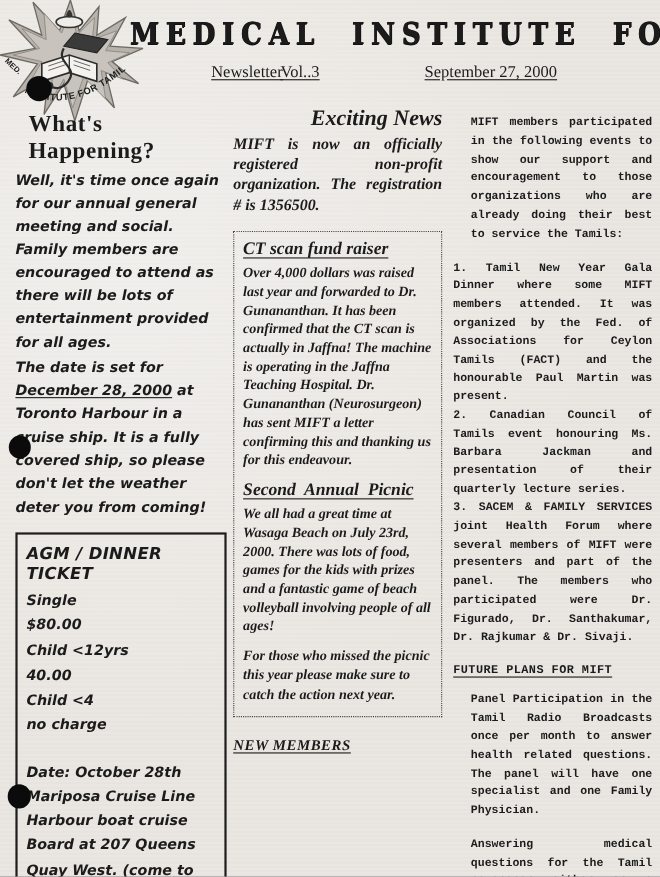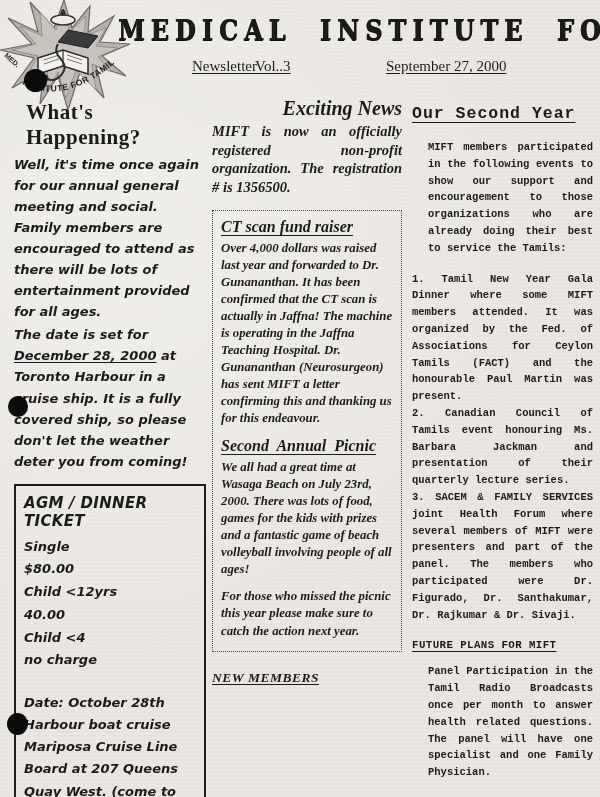--- a/index.html
+++ b/index.html
@@ -112,22 +112,22 @@
       <div class="trow">
         <span>Child &lt;12yrs</span>
         <span>40.00</span>
       </div>
       <div class="trow">
         <span>Child &lt;4</span>
         <span>no charge</span>
       </div>
       <div class="tdetails">
         <div>Date:  October 28th</div>
+        <div>Mariposa Cruise Line</div>
         <div>Harbour boat cruise</div>
-        <div>Mariposa Cruise Line</div>
         <div>Board at 207 Queens Quay West. (come to side on York st.)</div>
 
       </div>
     </div>
 
   </div>
 
   <div class="col-mid">
     <div class="bi exc-head">Exciting News</div>
     <p class="bi exc-body">MIFT is now an officially registered non-profit organization. The registration # is 1356500.</p>
@@ -138,21 +138,20 @@
       <div class="bi pic-head">Second  Annual Picnic</div>
       <p class="bi ct-body">We all had a great time at Wasaga Beach on July 23rd, 2000.  There was lots of food, games for the kids with prizes and a fantastic game of beach volleyball involving people of all ages!</p>
       <p class="bi ct-body" style="margin-bottom:2px;">For those who missed the picnic this year please make sure to catch the action next year.</p>
     </div>
 
     <div class="bi nm-head">NEW MEMBERS</div>
 
   </div>
 
   <div class="col-right mono">
-    <div class="osy-head">Our Second Year</div>
     <p class="rpara">MIFT members participated in the following events to show our support and encouragement to those organizations who are already doing their best to service the Tamils:</p>
     <p class="rlist">1.  Tamil New Year Gala Dinner where some MIFT members attended.  It was organized by the Fed. of Associations for Ceylon Tamils (FACT) and the honourable Paul Martin was present.</p>
     <p class="rlist">2. Canadian Council of Tamils event honouring Ms. Barbara Jackman and presentation of their quarterly lecture series.</p>
     <p class="rlist">3. SACEM &amp; FAMILY SERVICES joint Health Forum where several members of MIFT were presenters and part of the panel.  The members who participated were Dr. Figurado, Dr. Santhakumar, Dr. Rajkumar &amp; Dr. Sivaji.</p>
 
     <div class="fp-head">FUTURE PLANS FOR MIFT</div>
     <p class="rpara">Panel Participation in the Tamil Radio Broadcasts once per month to answer health related questions.  The panel will have one specialist and one Family  Physician.</p>
     <p class="rpara">Answering medical questions for the Tamil newspaper either on a weekly or biweekly basis.</p>
 
   </div>

